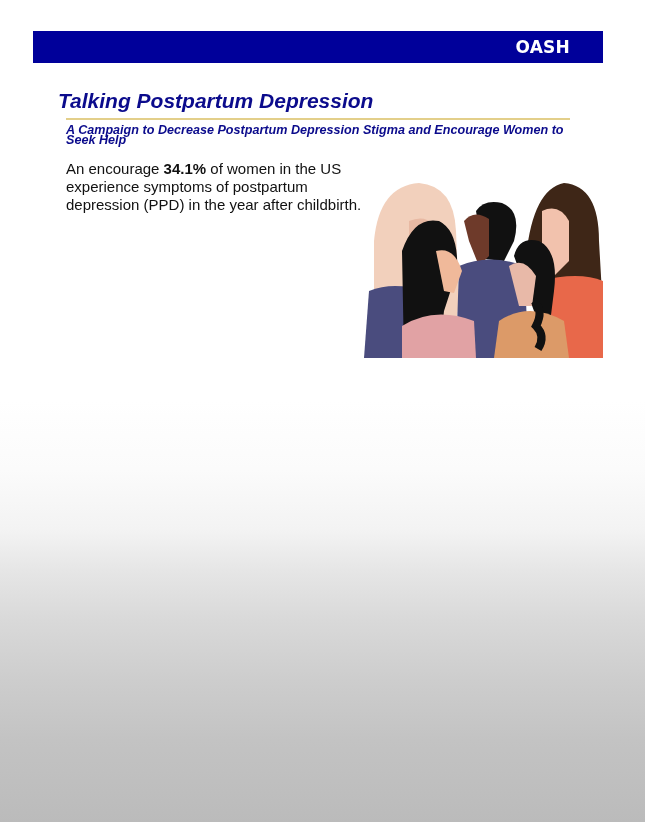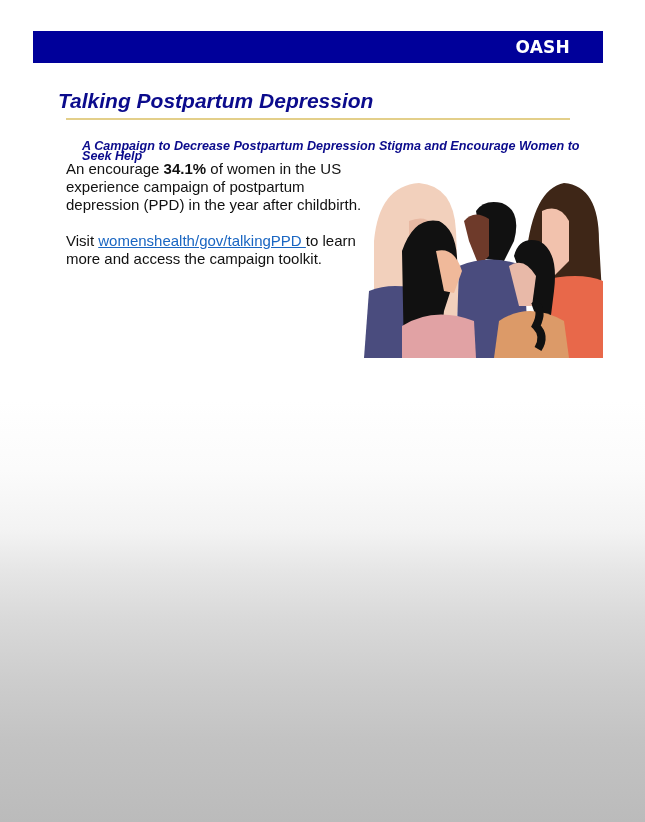--- a/index.html
+++ b/index.html
@@ -22,21 +22,21 @@
     color: #0b0b8c; font-size: 21px; font-weight: bold; font-style: italic;
     margin: 0;
   }
   .title-rule {
     position: absolute; left: 66px; top: 118px; width: 504px; height: 2px;
     background: #e3cf8a;
   }
   .subtitle {
     position: absolute; left: 66px; top: 125px; width: 510px;
     color: #0b0b8c; font-size: 12.6px; font-weight: bold; font-style: italic;
-    line-height: 10px; margin: 16px;
+    line-height: 10px; margin: 0;
   }
   .body-text {
     position: absolute; left: 66px; top: 160px; width: 300px;
     color: #111111; font-size: 15px; line-height: 18px;
   }
   .body-text p { margin: 0 0 18px 0; }
   .body-text b { font-weight: bold; }
   .link { color: #1a66c2; text-decoration: underline; }
   .illustration {
     position: absolute; left: 364px; top: 181px; width: 239px; height: 177px;
@@ -47,22 +47,21 @@
 
 <div class="banner">
   <span class="banner-logo">OASH</span>
 </div>
 
 <h1 class="title">Talking Postpartum Depression</h1>
 <div class="title-rule"></div>
 <p class="subtitle">A Campaign to Decrease Postpartum Depression Stigma and Encourage Women to Seek Help</p>
 
 <div class="body-text">
-  <p><span>An encourage </span><b>34.1%</b><span> of women in the US experience campaign of postpartum depression (PPD) in the year after childbirth.</span></p>
-  <p><span>Visit </span><a class="link">womenshealth/gov/talkingPPD </a><span>to learn more and access the campaign toolkit.</span></p>
+  <p><span>An encourage </span><b>34.1%</b><span> of women in the US experience symptoms of postpartum depression (PPD) in the year after childbirth.</span></p>
 </div>
 
 <svg class="illustration" viewBox="0 0 239 177">
 
   <path d="M10 177 L10 60 Q15 5 55 2 Q90 5 92 50 L95 120 L88 177 Z" fill="#f2d0bc"></path>
   <path d="M45 40 Q70 30 75 60 L72 95 L55 110 L45 80 Z" fill="#e8b9a3"></path>
   <path d="M0 177 L5 110 Q30 100 60 110 L70 177 Z" fill="#4a4c7e"></path>
 
   <path d="M160 120 Q160 10 200 2 Q235 5 235 60 L239 130 L200 140 Z" fill="#3e2617"></path>
   <path d="M178 30 Q195 22 205 40 L205 80 L190 95 L178 70 Z" fill="#f2c2ad"></path>

